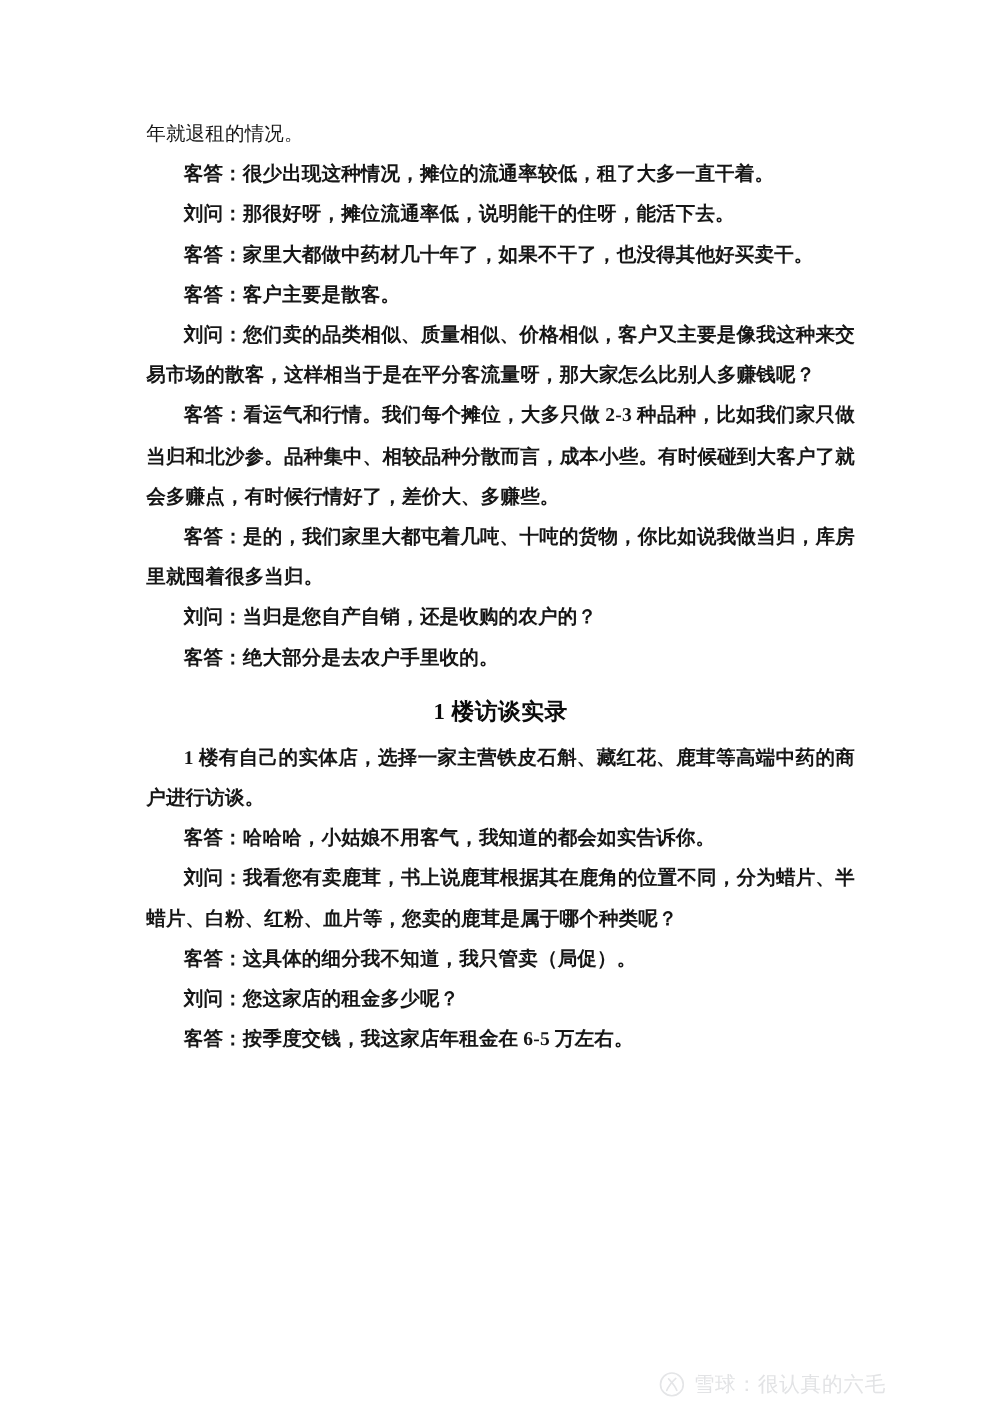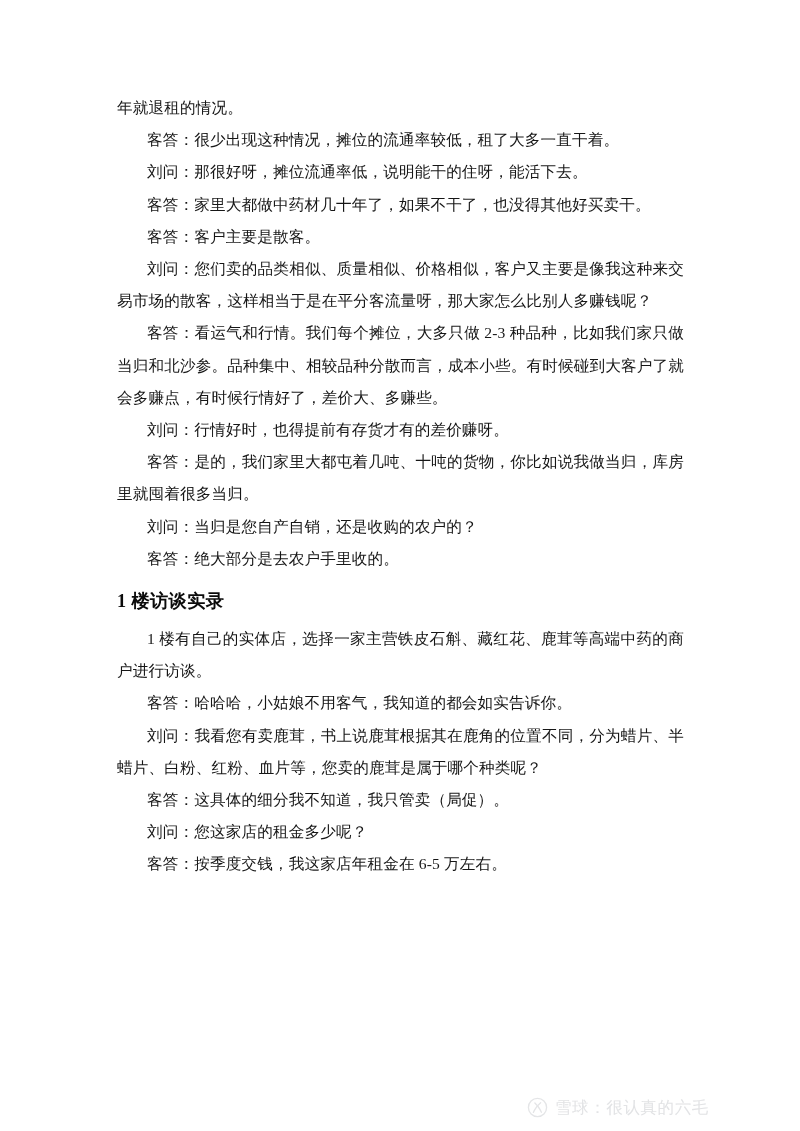--- a/index.html
+++ b/index.html
@@ -39,34 +39,36 @@
     margin: 0 0 0 0;
     font-size: 15.6px;
     line-height: 32.2px;
     text-align: justify;
     text-justify: inter-ideograph;
     letter-spacing: 0.15px;
     color: #161616;
   }
   .para.indent {
     text-indent: 30px;
+    font-weight: bold;
   }
   .para.flush {
     text-indent: 0;
   }
 
   
   .heading {
     margin: 11px 0 7px 0;
     font-size: 18.2px;
     line-height: 30px;
     font-weight: bold;
     letter-spacing: 0.4px;
     color: #0b0b0b;
     text-indent: 0;
+    text-align: center;
   }
 
   
   .watermark {
     position: absolute;
     left: 527px;
     top: 1097px;
     display: flex;
     align-items: flex-start;
     gap: 7px;
@@ -95,21 +97,20 @@
 <div class="page">
 
   <div class="content">
       <p class="para flush">年就退租的情况。</p>
       <p class="para indent">客答：很少出现这种情况，摊位的流通率较低，租了大多一直干着。</p>
       <p class="para indent">刘问：那很好呀，摊位流通率低，说明能干的住呀，能活下去。</p>
       <p class="para indent">客答：家里大都做中药材几十年了，如果不干了，也没得其他好买卖干。</p>
       <p class="para indent">客答：客户主要是散客。</p>
       <p class="para indent">刘问：您们卖的品类相似、质量相似、价格相似，客户又主要是像我这种来交易市场的散客，这样相当于是在平分客流量呀，那大家怎么比别人多赚钱呢？</p>
       <p class="para indent">客答：看运气和行情。我们每个摊位，大多只做 2-3 种品种，比如我们家只做当归和北沙参。品种集中、相较品种分散而言，成本小些。有时候碰到大客户了就会多赚点，有时候行情好了，差价大、多赚些。</p>
-      <p class="para indent">刘问：行情好时，也得提前有存货才有的差价赚呀。</p>
       <p class="para indent">客答：是的，我们家里大都屯着几吨、十吨的货物，你比如说我做当归，库房里就囤着很多当归。</p>
       <p class="para indent">刘问：当归是您自产自销，还是收购的农户的？</p>
       <p class="para indent">客答：绝大部分是去农户手里收的。</p>
       <h2 class="heading">1 楼访谈实录</h2>
       <p class="para indent">1 楼有自己的实体店，选择一家主营铁皮石斛、藏红花、鹿茸等高端中药的商户进行访谈。</p>
       <p class="para indent">客答：哈哈哈，小姑娘不用客气，我知道的都会如实告诉你。</p>
       <p class="para indent">刘问：我看您有卖鹿茸，书上说鹿茸根据其在鹿角的位置不同，分为蜡片、半蜡片、白粉、红粉、血片等，您卖的鹿茸是属于哪个种类呢？</p>
       <p class="para indent">客答：这具体的细分我不知道，我只管卖（局促）。</p>
       <p class="para indent">刘问：您这家店的租金多少呢？</p>
       <p class="para indent">客答：按季度交钱，我这家店年租金在 6-5 万左右。</p>

